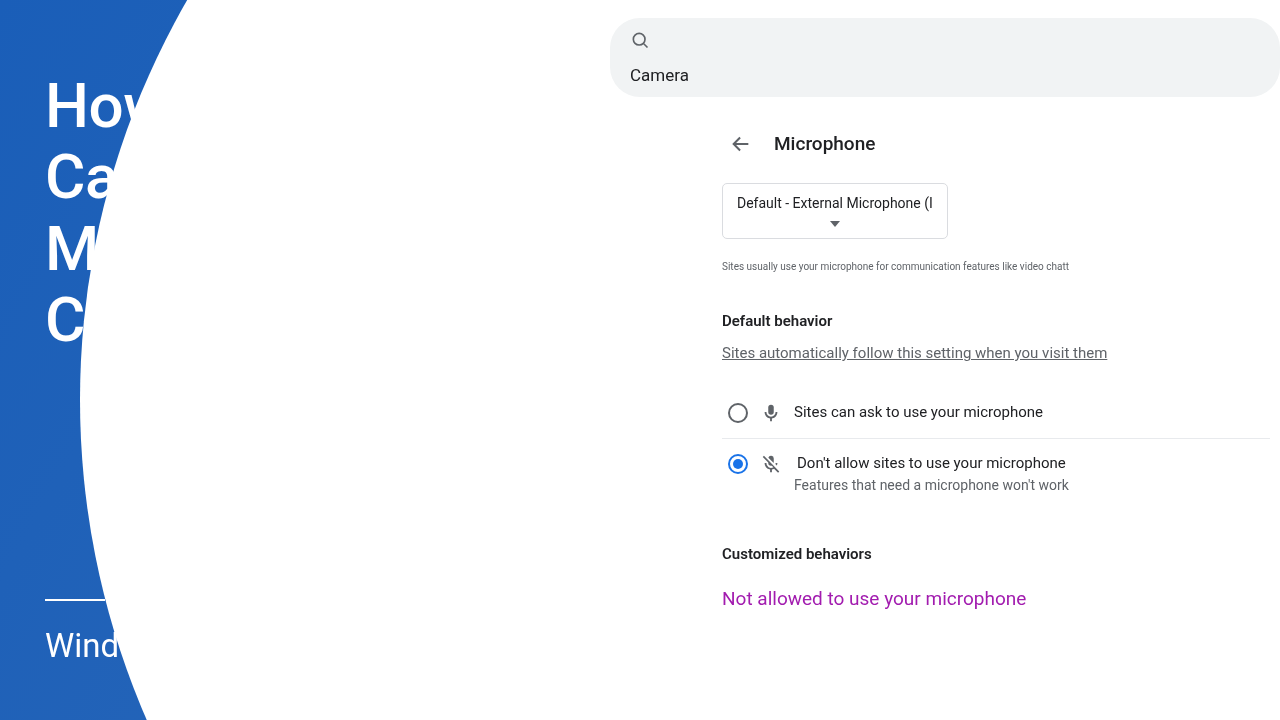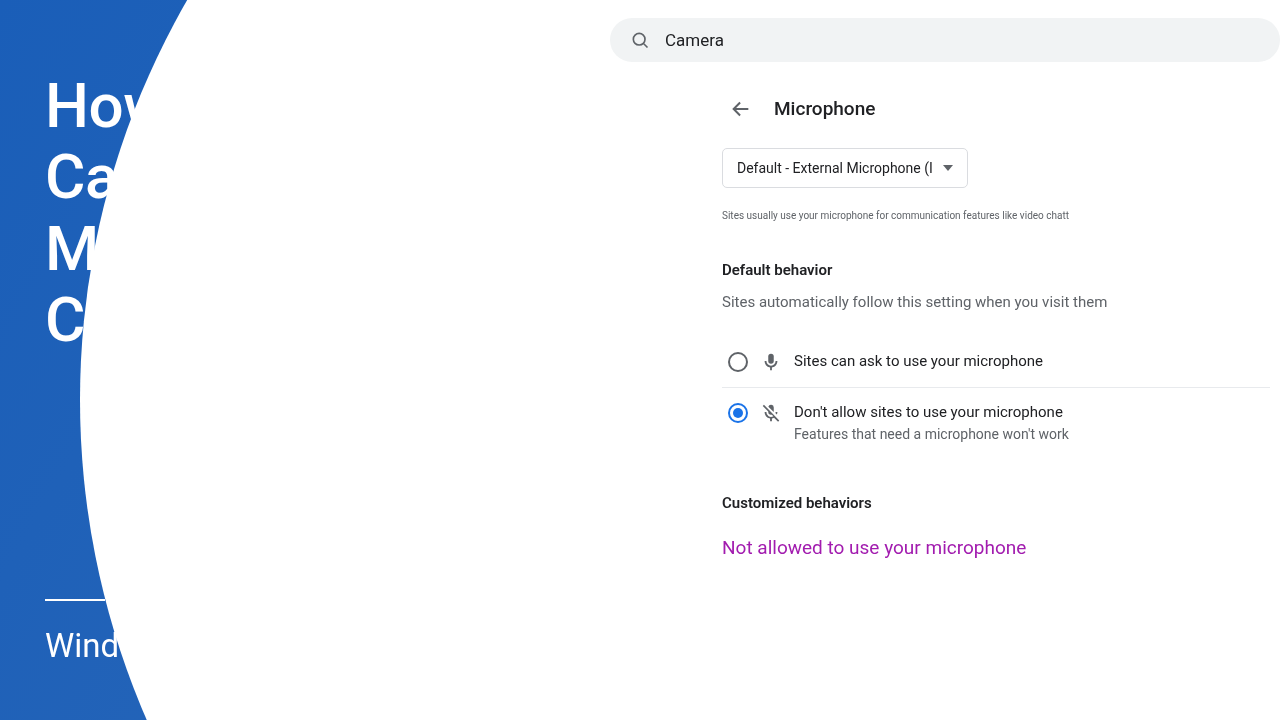--- a/index.html
+++ b/index.html
@@ -64,22 +64,23 @@
       height: 720px;
       background: #fff;
       z-index: 5;
     }
     .search-bar {
       background: #f1f3f4;
       border-radius: 30px;
       margin: 18px 0 0 -90px;
       padding: 12px 20px;
       display: flex;
-      align-items: flex-end;
+      align-items: flex-start;
       gap: 15px;
+      flex-direction: column;
     }
     .search-icon {
       width: 20px;
       height: 20px;
       color: #5f6368;
       flex-shrink: 0;
     }
     .search-text {
       color: #202124;
       font-size: 17px;
@@ -106,20 +107,21 @@
     .dropdown {
       border: 1px solid #dadce0;
       border-radius: 5px;
       padding: 11px 14px;
       display: inline-flex;
       align-items: center;
       gap: 10px;
       font-size: 14px;
       color: #202124;
       margin-bottom: 20px;
+      flex-direction: column;
     }
     .dropdown-caret {
       width: 0;
       height: 0;
       border-left: 5px solid transparent;
       border-right: 5px solid transparent;
       border-top: 6px solid #5f6368;
     }
     .description {
       color: #5f6368;
@@ -130,26 +132,28 @@
     .section-heading {
       font-size: 15px;
       font-weight: 600;
       color: #202124;
       margin-bottom: 14px;
     }
     .section-sub {
       color: #5f6368;
       font-size: 15px;
       margin-bottom: 26px;
+      text-decoration: underline;
     }
     .radio-row {
       display: flex;
       align-items: flex-start;
       gap: 12px;
       padding: 14px 6px;
+      text-align: center;
     }
     .radio-row.bordered {
       border-bottom: 1px solid #e8eaed;
     }
     .radio {
       width: 20px;
       height: 20px;
       border-radius: 50%;
       flex-shrink: 0;
       margin-top: 1px;

